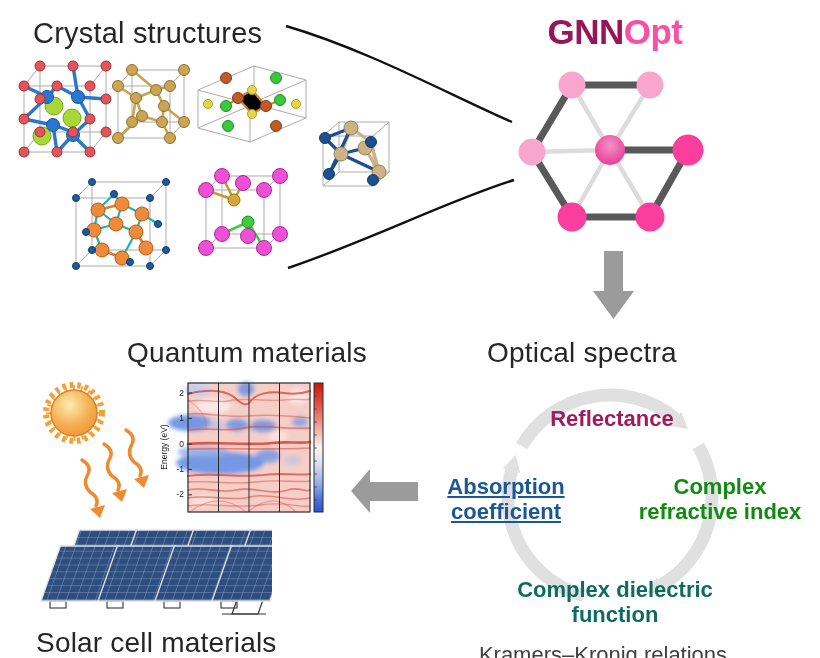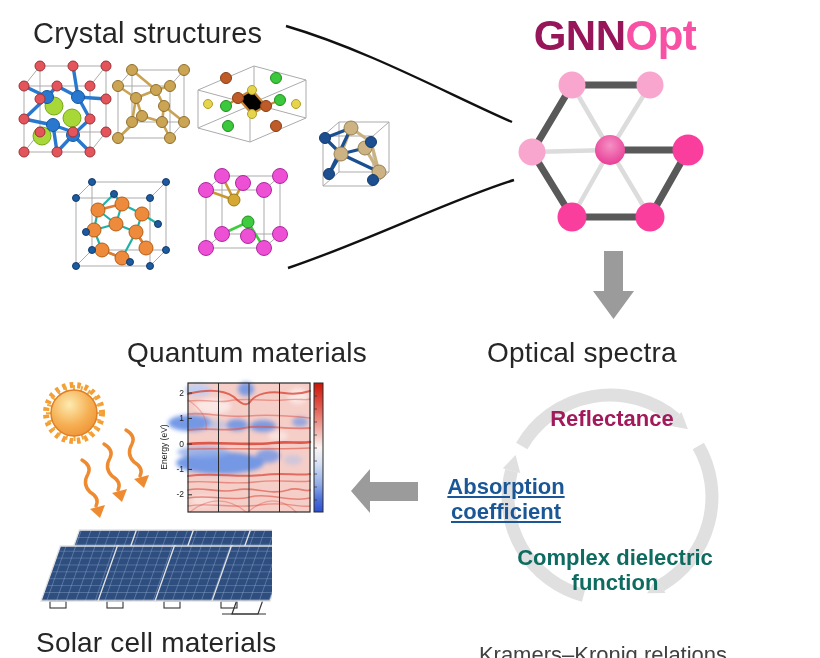--- a/index.html
+++ b/index.html
@@ -1,27 +1,27 @@
 <!DOCTYPE html>
 <html><head>
 <meta charset="utf-8">
 <style>
   html,body{margin:0;padding:0;background:#fff;}
   .canvas{position:relative;width:820px;height:658px;background:#ffffff;
           font-family:"Liberation Sans",sans-serif;overflow:hidden;}
   .abs{position:absolute;}
   .title{color:#262626;font-size:28px;letter-spacing:0.2px;}
-  .brand{font-size:42px;font-weight:bold;letter-spacing:-0.5px;text-align:center;}
+  .brand{font-size:35px;font-weight:bold;letter-spacing:-0.5px;text-align:center;}
   .brand .gnn{color:#97165A;}
   .brand .opt{color:#F850A5;}
   .cycle-label{font-weight:bold;font-size:22px;line-height:25px;text-align:center;}
   .c-reflect{color:#A21A5B;}
   .c-absorb{color:#1B5796;}
   .c-refract{color:#118B11;}
-  .c-dielec{color:#0E6B60;}
+  .c-dielec{color:#0E6B60;margin-top:32px;}
   .kk{color:#414141;font-size:22px;margin-top:14px;}
   svg{display:block;}
 </style>
 </head>
 <body>
 
 <div class="canvas">
 
   <svg class="abs" style="left:0;top:0;" width="820" height="658">
     <path d="M286,26 C368,50 452,96 512,122" stroke="#111111" stroke-width="2.4" fill="none"></path>
@@ -250,20 +250,24 @@
     </g>
   </svg>
 
   <div class="abs cycle-label c-reflect" style="left:512px;top:406px;width:200px;">Reflectance</div>
 
   <div class="abs cycle-label c-absorb" style="left:416px;top:474px;width:180px;text-decoration:underline;">
     <div>Absorption</div>
     <div>coefficient</div>
   </div>
 
+  <div class="abs cycle-label c-refract" style="left:620px;top:474px;width:200px;">
+    <div>Complex</div>
+    <div>refractive index</div>
+  </div>
 
   <div class="abs cycle-label c-dielec" style="left:515px;top:545px;width:200px;">
     <div>Complex dielectric</div>
     <div>function</div>
   </div>
 
   <div class="abs kk" style="left:428px;top:628px;width:350px;text-align:center;">Kramers–Kronig relations</div>
 
   <div class="abs title" style="left:122px;top:337px;width:250px;text-align:center;">Quantum materials</div>
 

